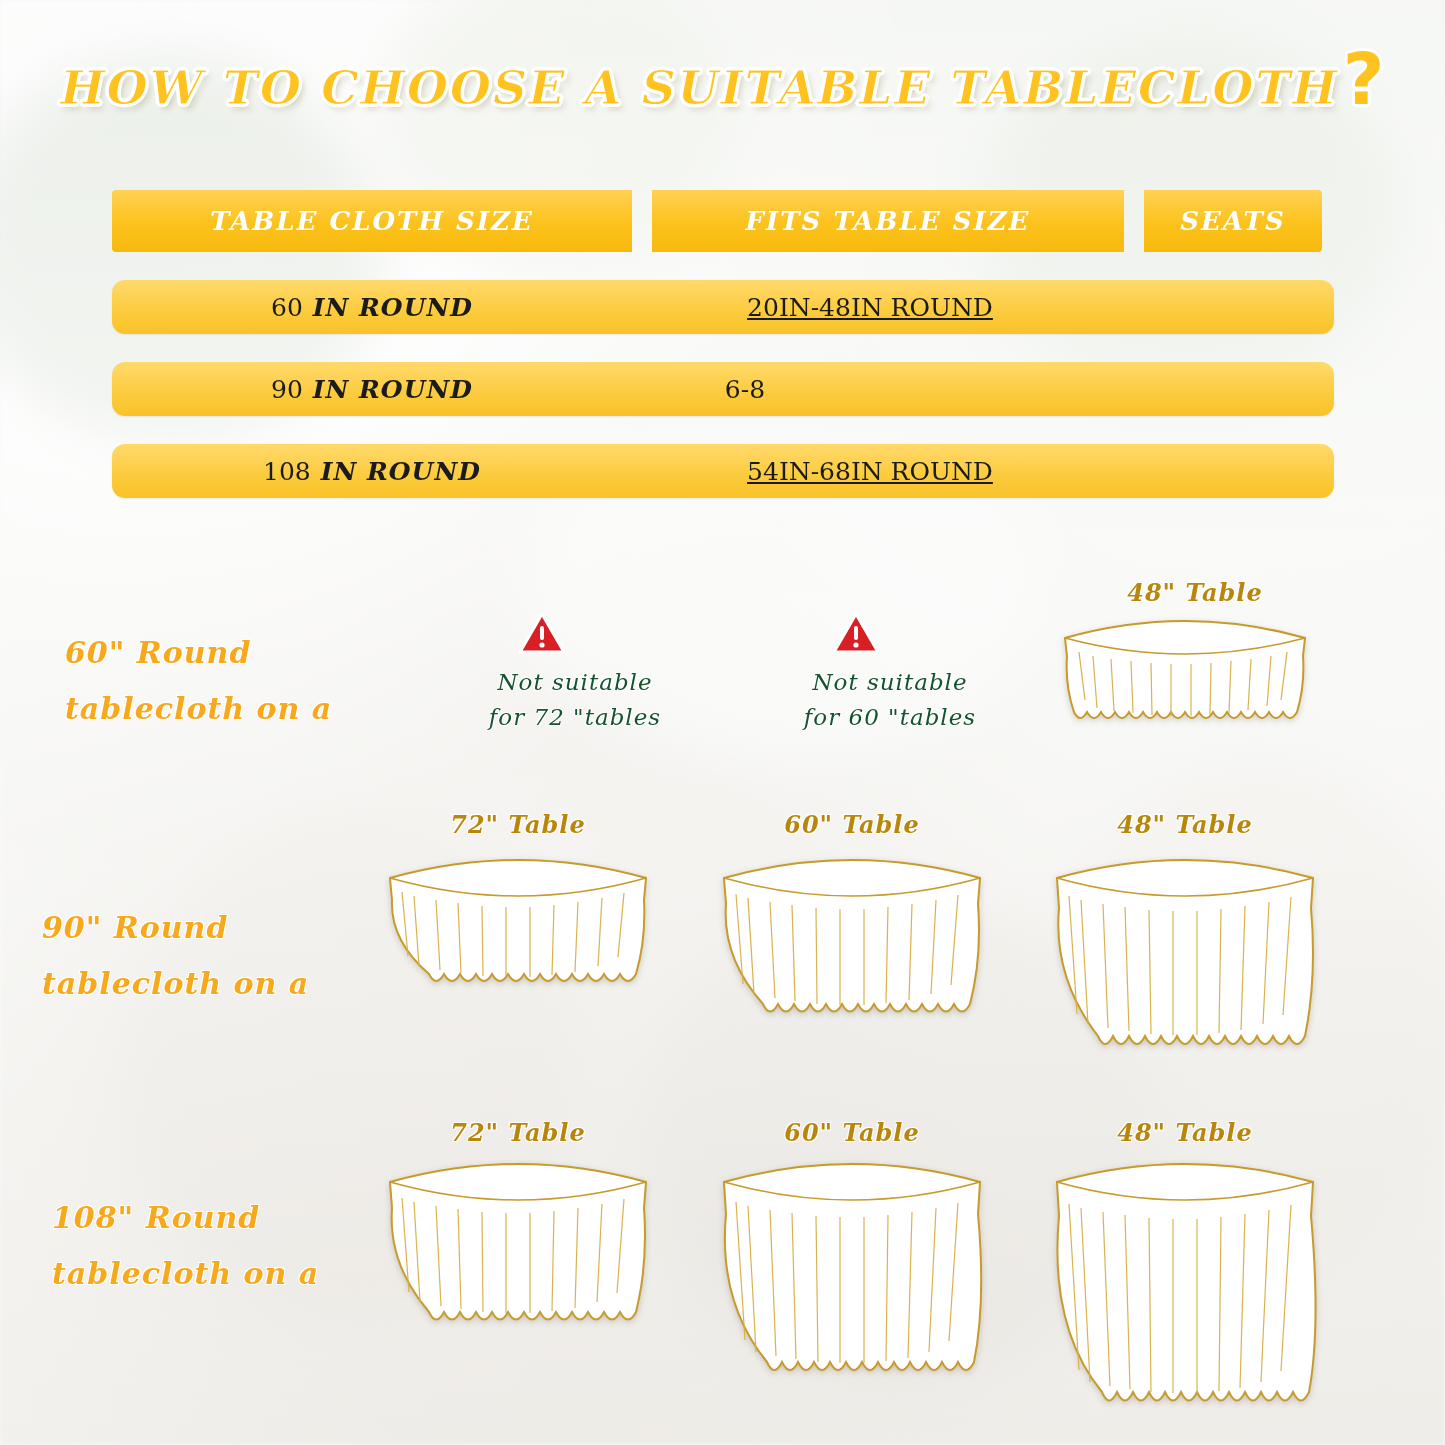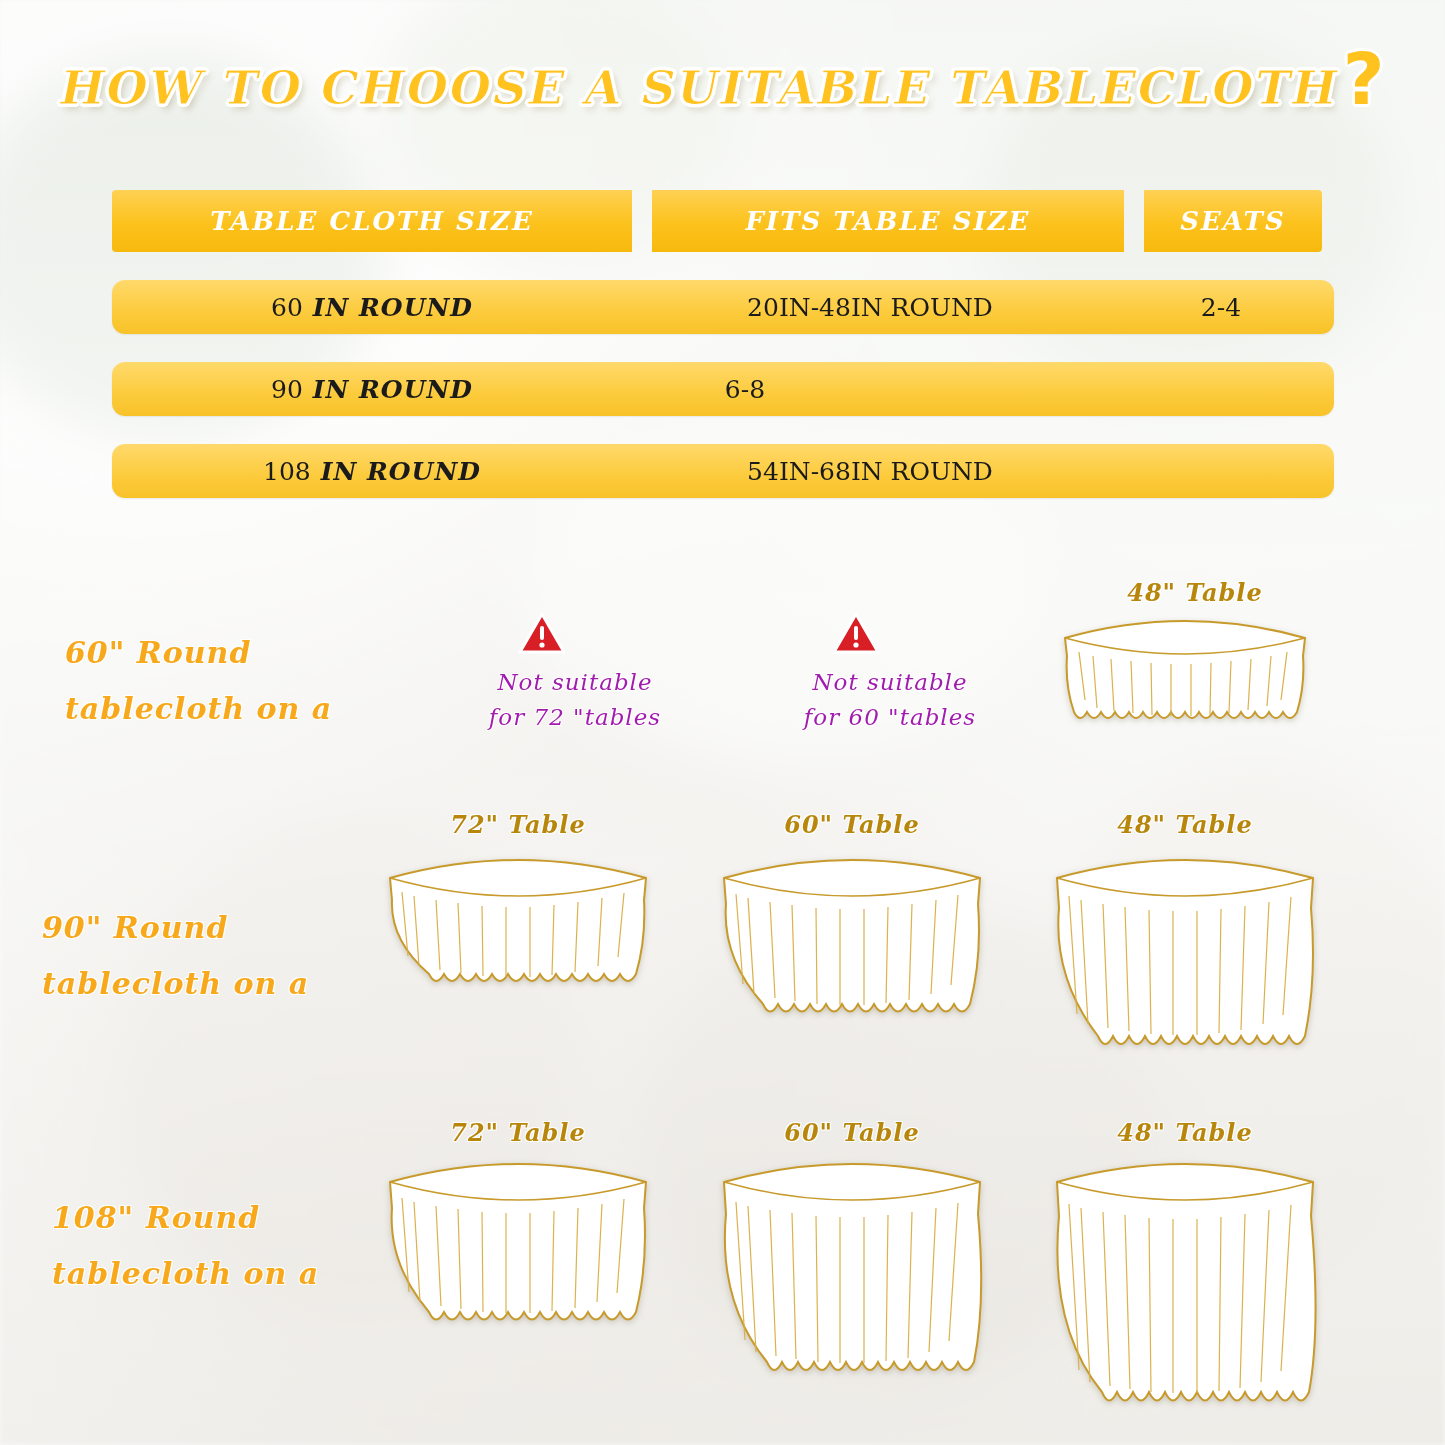--- a/index.html
+++ b/index.html
@@ -79,21 +79,21 @@
     background:linear-gradient(180deg,#FFD96B 0%,#FCCB3C 60%,#F8C229 100%);
     border-radius:13px;
     box-shadow:0 1px 2px rgba(0,0,0,.07);
   }
   .trow .cell{
     display:flex;align-items:center;justify-content:center;
     font-family:"DejaVu Serif", serif;
     color:#1b1b1b;font-size:25px;
   }
   .trow .c1{width:520px;}
-  .trow .c2{width:476px;}
+  .trow .c2{width:476px;text-decoration:underline;}
   .trow .c3{width:226px;}
   .cell .num{font-weight:normal;font-style:normal;margin-right:10px;}
   .cell .unit{font-weight:bold;font-style:italic;letter-spacing:1px;}
   
   .rowlabel{
     position:absolute;
     font-family:"DejaVu Serif", serif;
     font-weight:bold;font-style:italic;
     color:#F7A81B;
     font-size:30px;line-height:1.85;
@@ -106,21 +106,21 @@
     font-family:"DejaVu Serif", serif;
     font-weight:bold;font-style:italic;
     color:#B8860B;
     font-size:24px;letter-spacing:1px;
     text-align:center;width:260px;
     text-shadow:1px 1px 0 #fff,-1px 1px 0 #fff,1px -1px 0 #fff,-1px -1px 0 #fff;
   }
   .warn{
     position:absolute;width:250px;text-align:center;
     font-family:"DejaVu Serif", serif;
-    font-style:italic;color:#a21caf;font-size:23px;line-height:1.5;
+    font-style:italic;color:#14532d;font-size:23px;line-height:1.5;
     letter-spacing:1px;
     text-shadow:1px 1px 0 #fff,-1px 1px 0 #fff,1px -1px 0 #fff,-1px -1px 0 #fff;
   }
   .warnicon{position:absolute;}
   .cloth{position:absolute;}
   .cloth svg{display:block;filter:drop-shadow(0 2px 3px rgba(90,80,50,.25));}
 </style>
 </head>
 <body>
 
@@ -148,21 +148,20 @@
     <div class="th gap"></div>
     <div class="th c3">SEATS</div>
   </div>
 
   <div class="trow">
     <div class="cell c1">
       <span class="num">60</span>
       <span class="unit">IN ROUND</span>
     </div>
     <div class="cell c2">20IN-48IN ROUND</div>
-    <div class="cell c3">2-4</div>
   </div>
 
   <div class="trow">
     <div class="cell c1">
       <span class="num">90</span>
       <span class="unit">IN ROUND</span>
     </div>
     <div class="cell c3">6-8</div>
   </div>
 

